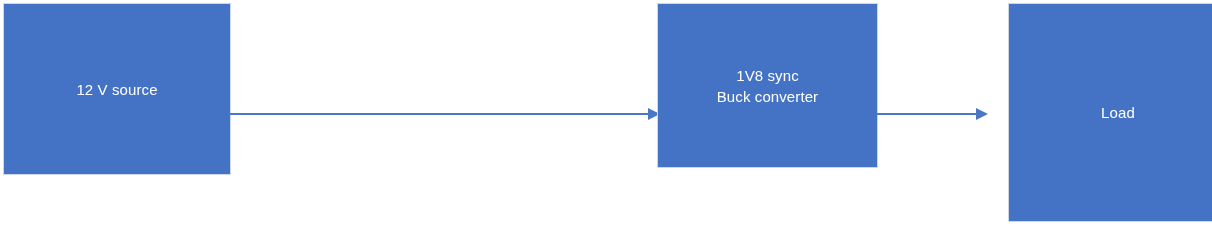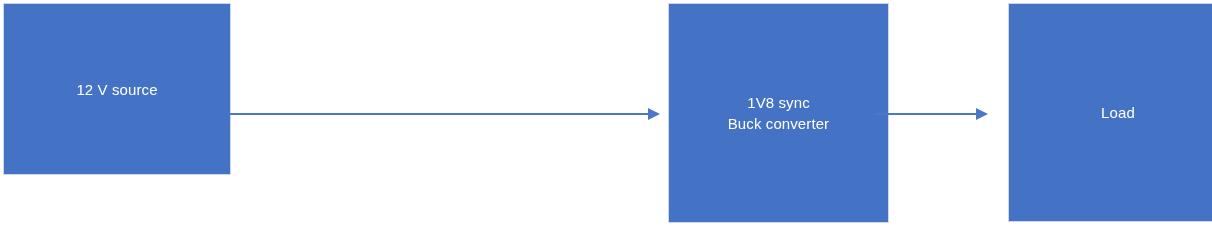--- a/index.html
+++ b/index.html
@@ -47,21 +47,21 @@
   .conn-line {
     stroke: #4A77C6;
     stroke-width: 2;
     fill: none;
   }
   .conn-head {
     fill: #4A77C6;
     stroke: none;
   }
   #block-source  { left: 3px;   top: 3px; width: 228px; height: 172px; }
-  #block-buck    { left: 657px; top: 3px; width: 221px; height: 220px; margin-left: 11px; }
+  #block-buck    { left: 657px; top: 3px; width: 221px; height: 165px; }
   #block-load    { left: 985px; top: 3px; width: 220px; height: 219px; margin-left: 23px; }
   #connector-source-buck { left: 228px; top: 107px; width: 432px; }
   #connector-buck-load   { left: 876px; top: 107px; width: 112px; }
 </style>
 </head>
 <body>
 
 <div id="canvas">
 
   <div class="block" id="block-source">

